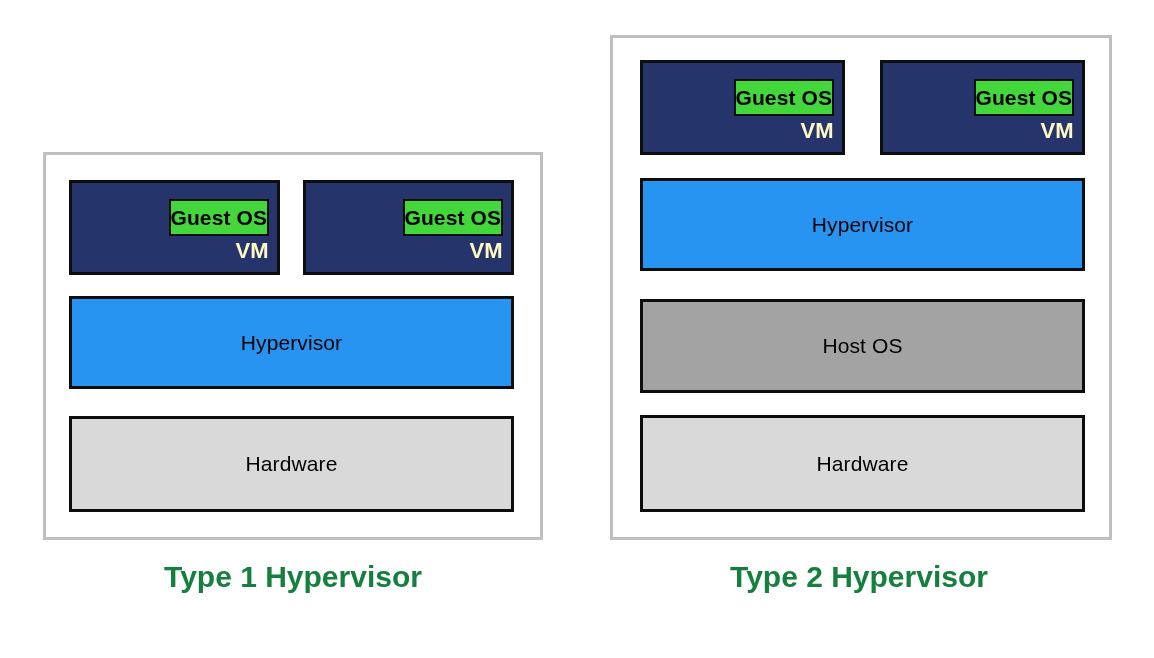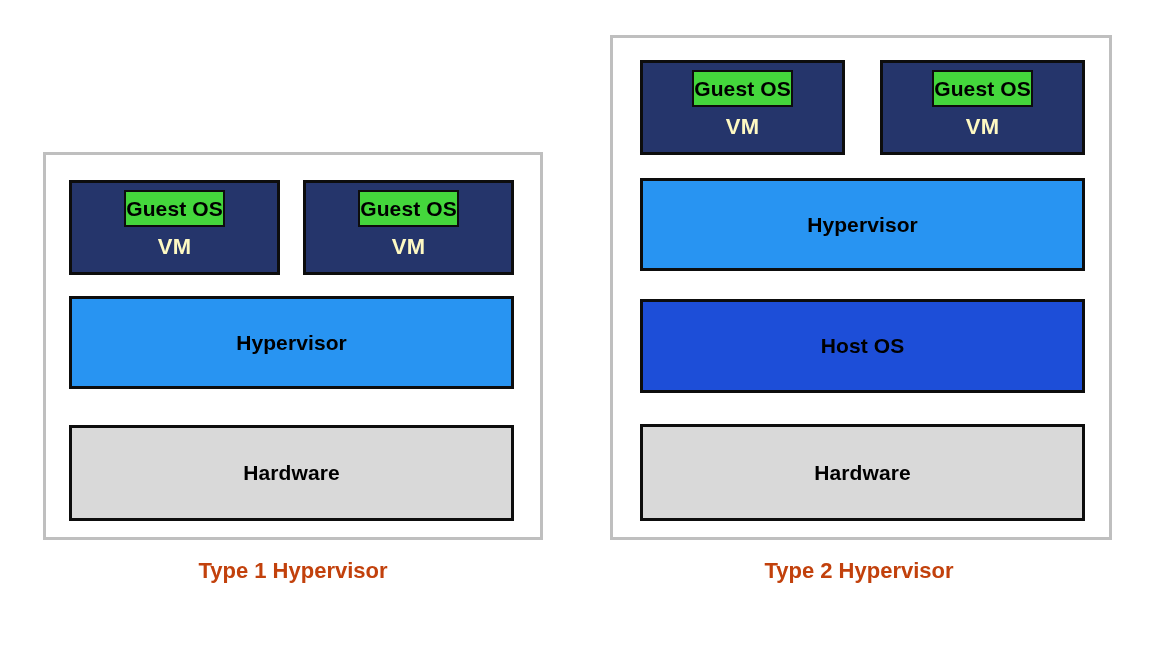--- a/index.html
+++ b/index.html
@@ -43,38 +43,38 @@
   .box {
     position: absolute;
     box-sizing: border-box;
     border: 3px solid #0d0d0d;
     display: flex;
     align-items: center;
     justify-content: center;
     text-align: center;
   }
   .box-label {
-    font-weight: bold;
+    font-weight: normal;
     font-size: 21px;
     line-height: 1.1;
     letter-spacing: 0.1px;
     color: #000000;
     white-space: nowrap;
   }
 
   
   .vm-box {
     position: absolute;
     box-sizing: border-box;
     border: 3px solid #0d0d0d;
     background: #25356b;
     display: flex;
     flex-direction: column;
-    align-items: center;
-    padding: 7px 8px 6px 8px;
+    align-items: flex-end;
+    padding: 16px 8px 6px 8px;
   }
   .guest-os {
     box-sizing: border-box;
     border: 2px solid #0d0d0d;
     background: #44d73c;
     height: 37px;
     display: flex;
     align-items: center;
     justify-content: center;
   }
@@ -94,44 +94,44 @@
   .vm-label {
     font-weight: bold;
     font-size: 22px;
     color: #fef9c3;
     white-space: nowrap;
     letter-spacing: 0.3px;
   }
 
   
   .fill-hypervisor { background: #2894f2; }
-  .fill-hostos     { background: #1d4ed8; }
-  .fill-hardware   { background: #d9d9d9; margin-top: 9px; }
+  .fill-hostos     { background: #a3a3a3; }
+  .fill-hardware   { background: #d9d9d9; }
 
   
   #t1-vm-1        { left: 69px;  top: 180px; width: 211px; height: 95px; }
   #t1-vm-2        { left: 303px; top: 180px; width: 211px; height: 95px; }
   #t1-hypervisor  { left: 69px;  top: 296px; width: 445px; height: 93px; }
   #t1-hardware    { left: 69px;  top: 416px; width: 445px; height: 96px; }
 
   
   #t2-vm-1        { left: 640px; top: 60px;  width: 205px; height: 95px; }
   #t2-vm-2        { left: 880px; top: 60px;  width: 205px; height: 95px; }
   #t2-hypervisor  { left: 640px; top: 178px; width: 445px; height: 93px; }
   #t2-hostos      { left: 640px; top: 299px; width: 445px; height: 94px; }
   #t2-hardware    { left: 640px; top: 415px; width: 445px; height: 97px; }
 
   
   .caption {
     position: absolute;
     text-align: center;
     font-weight: bold;
-    font-size: 22px;
+    font-size: 30px;
     line-height: 1.45;
-    color: #c2410c;
+    color: #15803d;
   }
   #caption-type1 { left: 43px;  top: 555px; width: 500px; }
   #caption-type2 { left: 608px; top: 555px; width: 502px; }
   .caption-line { display: block; white-space: nowrap; }
 </style>
 </head>
 <body>
 
 <div id="diagram-root">
 

